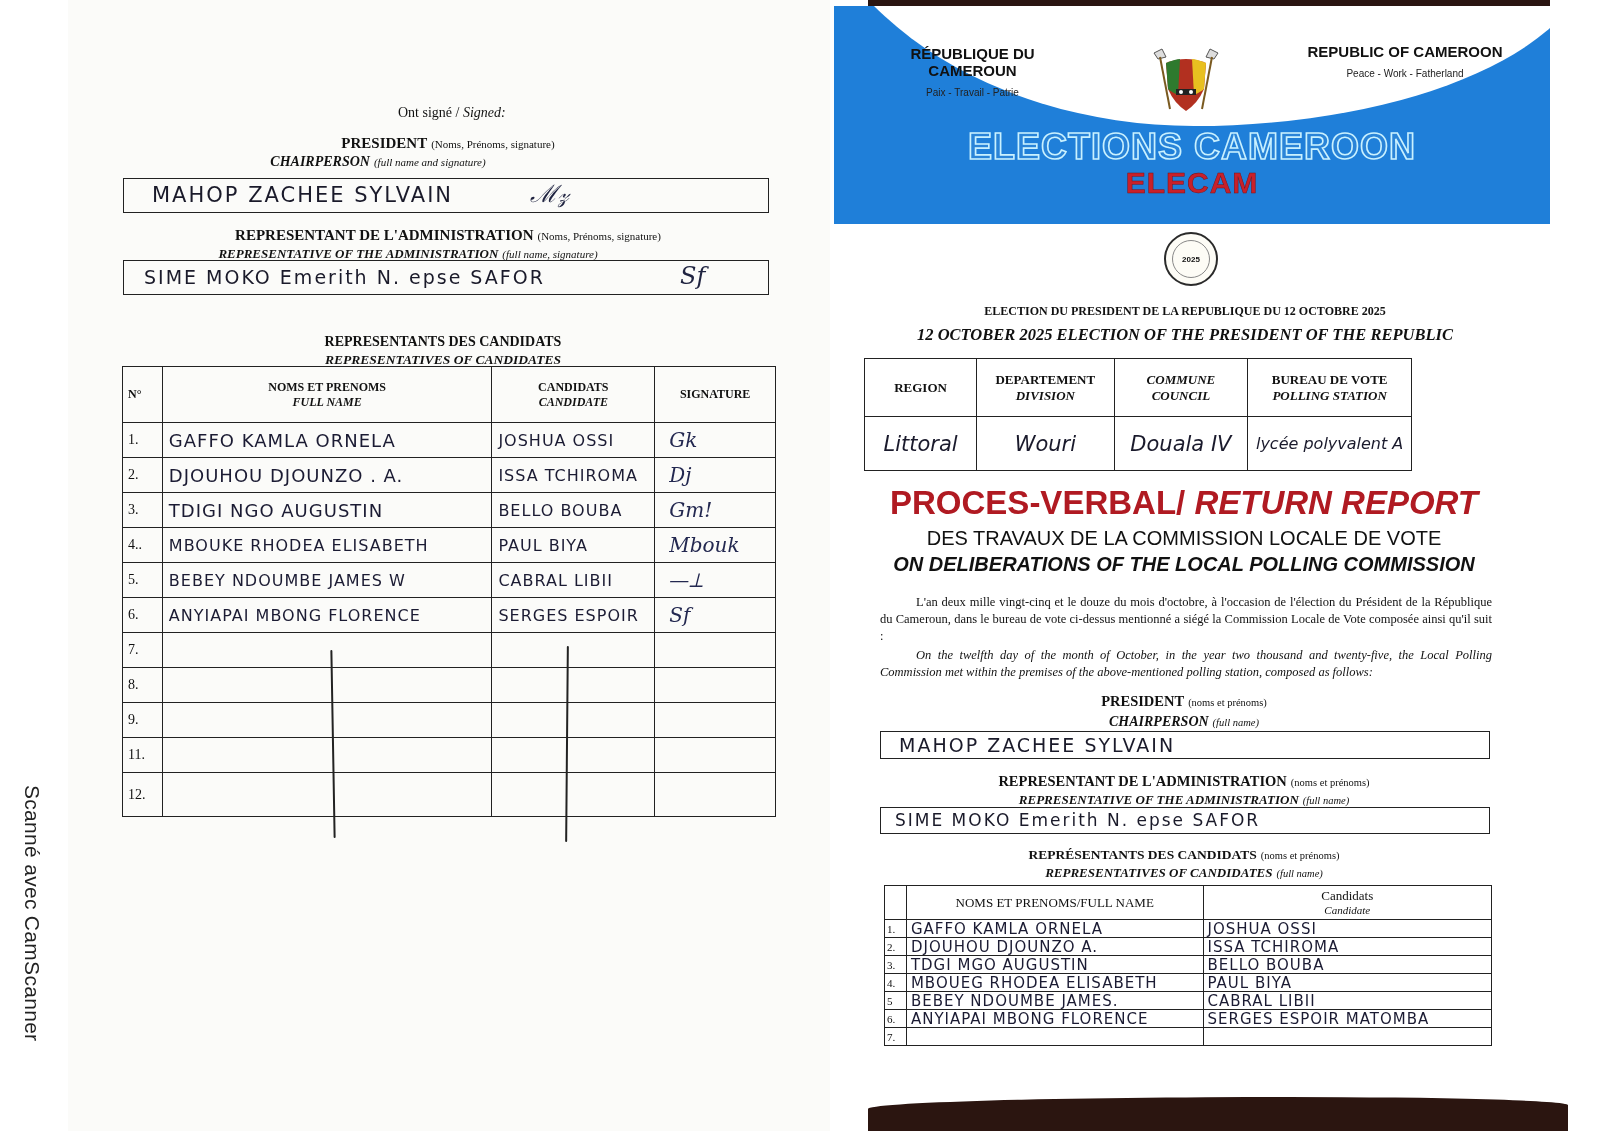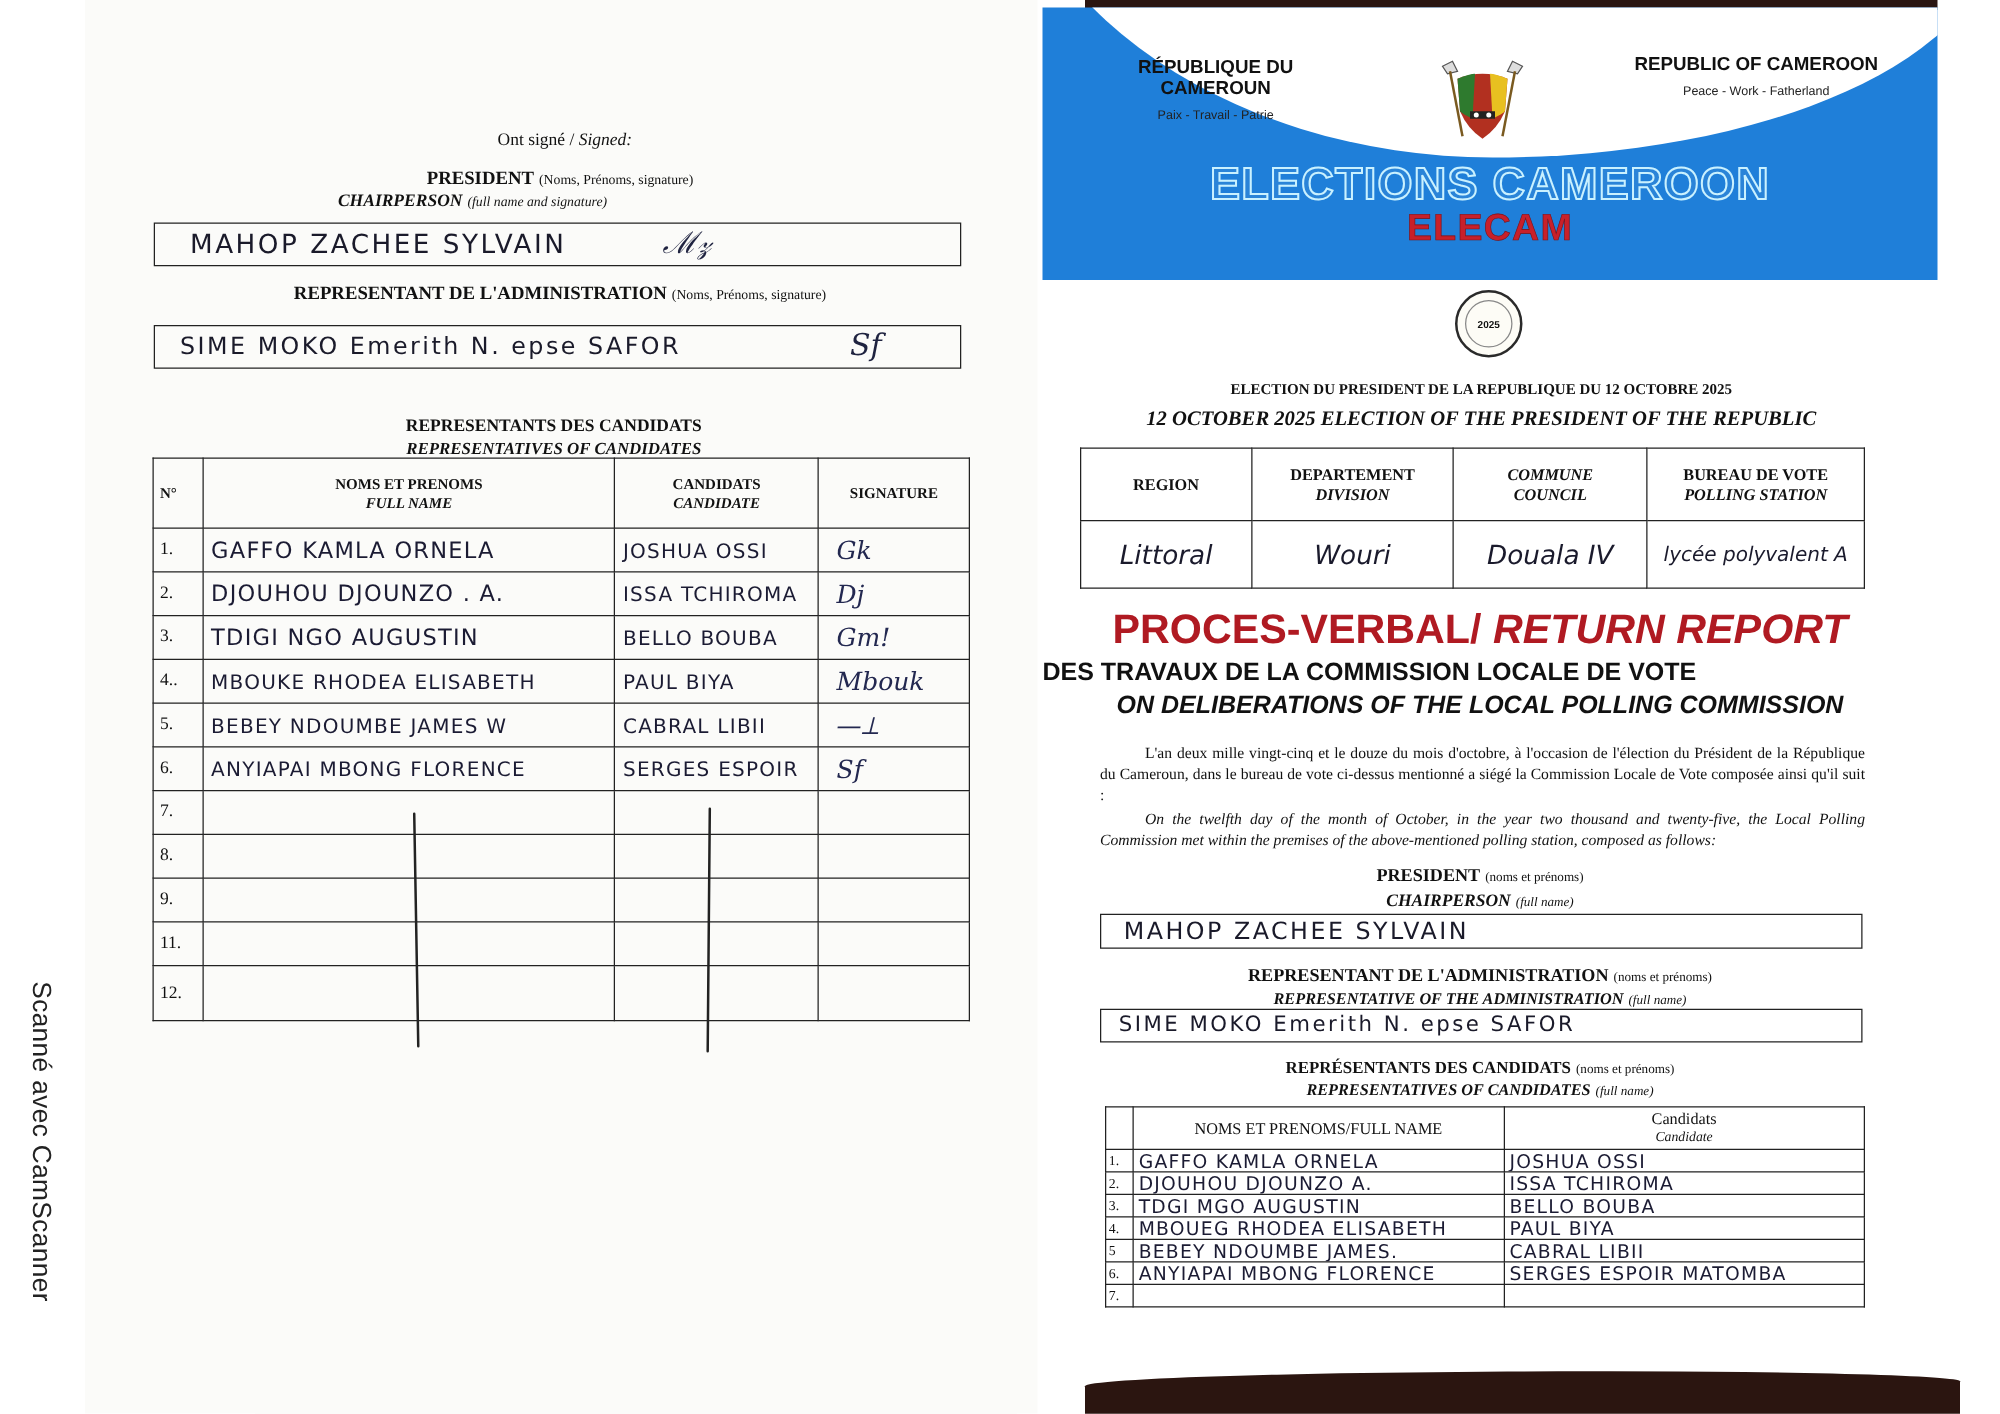--- a/index.html
+++ b/index.html
@@ -95,37 +95,37 @@
   }
   .seal-inner { width: 38px; height: 38px; border-radius: 50%; border: 1px solid #888; display:flex; align-items:center; justify-content:center; font-size: 8px; font-weight: bold; font-family: "Liberation Sans", sans-serif; }
 
   .election-title {
     position: absolute; left: 860px; width: 650px; text-align: center;
   }
   .et-fr { top: 304px; font-family: "Liberation Serif", serif; font-weight: bold; font-size: 12px; }
   .et-en { top: 325px; font-family: "Liberation Serif", serif; font-weight: bold; font-style: italic; font-size: 16.5px; }
 
   table.loc {
-    position: absolute; left: 864px; top: 358px; width: 628px; border-collapse: collapse;
+    position: absolute; left: 864px; top: 358px; width: 548px; border-collapse: collapse;
     border: 1.5px solid #222;
   }
   table.loc th, table.loc td { border: 1px solid #222; }
   table.loc th { height: 58px; font-size: 13px; font-weight: bold; text-align: center; line-height: 16px; }
   table.loc th i { font-style: italic; }
   table.loc td { height: 54px; font-family: "DejaVu Sans", sans-serif; font-style: italic; font-size: 21px; color: #1a1a2c; text-align: center; white-space: nowrap; overflow: hidden; }
   table.loc td.ps { font-size: 16px; }
 
   .pv-title {
     position: absolute; left: 834px; top: 484px; width: 700px; text-align: center;
     font-family: "Liberation Sans", sans-serif; font-weight: bold; font-size: 33px; color: #b01a22;
   }
   .pv-title i { font-style: italic; }
   .pv-sub1 {
-    position: absolute; left: 834px; top: 527px; width: 700px; text-align: left;
-    font-family: "Liberation Sans", sans-serif; font-weight: bold; font-size: 20px; color: #111;
+    position: absolute; left: 834px; top: 527px; width: 700px; text-align: center;
+    font-family: "Liberation Sans", sans-serif; font-weight: normal; font-size: 20px; color: #111;
   }
   .pv-sub2 {
     position: absolute; left: 834px; top: 553px; width: 700px; text-align: center;
     font-family: "Liberation Sans", sans-serif; font-weight: bold; font-style: italic; font-size: 20px; color: #111;
   }
   .para {
     position: absolute; left: 880px; width: 612px; font-family: "Liberation Serif", serif; font-size: 12.5px; line-height: 17px; text-align: justify;
   }
   .para-fr { top: 594px; text-indent: 36px; }
   .para-en { top: 647px; text-indent: 36px; font-style: italic; }
@@ -169,20 +169,24 @@
   </div>
 
   <div class="name-box" style="left:55px; top:178px; width:646px; height:35px;">
     <span>MAHOP ZACHEE SYLVAIN</span>
   </div>
   <div class="sig" style="left:462px; top:176px;">ℳ𝓏</div>
 
   <div class="center-title" style="top:226px; left:0;">
     <span class="t-bold">REPRESENTANT DE L'ADMINISTRATION</span>
     <span class="t-small">(Noms, Prénoms, signature)</span>
+  </div>
+  <div class="center-title" style="top:244px; left:-40px;">
+    <span class="t-ital" style="font-size:13px;">REPRESENTATIVE OF THE ADMINISTRATION</span>
+    <span class="t-ital-small">(full name, signature)</span>
   </div>
 
   <div class="name-box" style="left:55px; top:260px; width:646px; height:35px; font-size:19px; padding-left:20px;">
     <span>SIME MOKO Emerith N. epse SAFOR</span>
   </div>
   <div class="sig" style="left:612px; top:262px;">Sf</div>
 
   <div class="center-title" style="top:332px; left:-5px;">
     <span class="t-bold" style="font-size:14px;">REPRESENTANTS DES CANDIDATS</span>
   </div>

